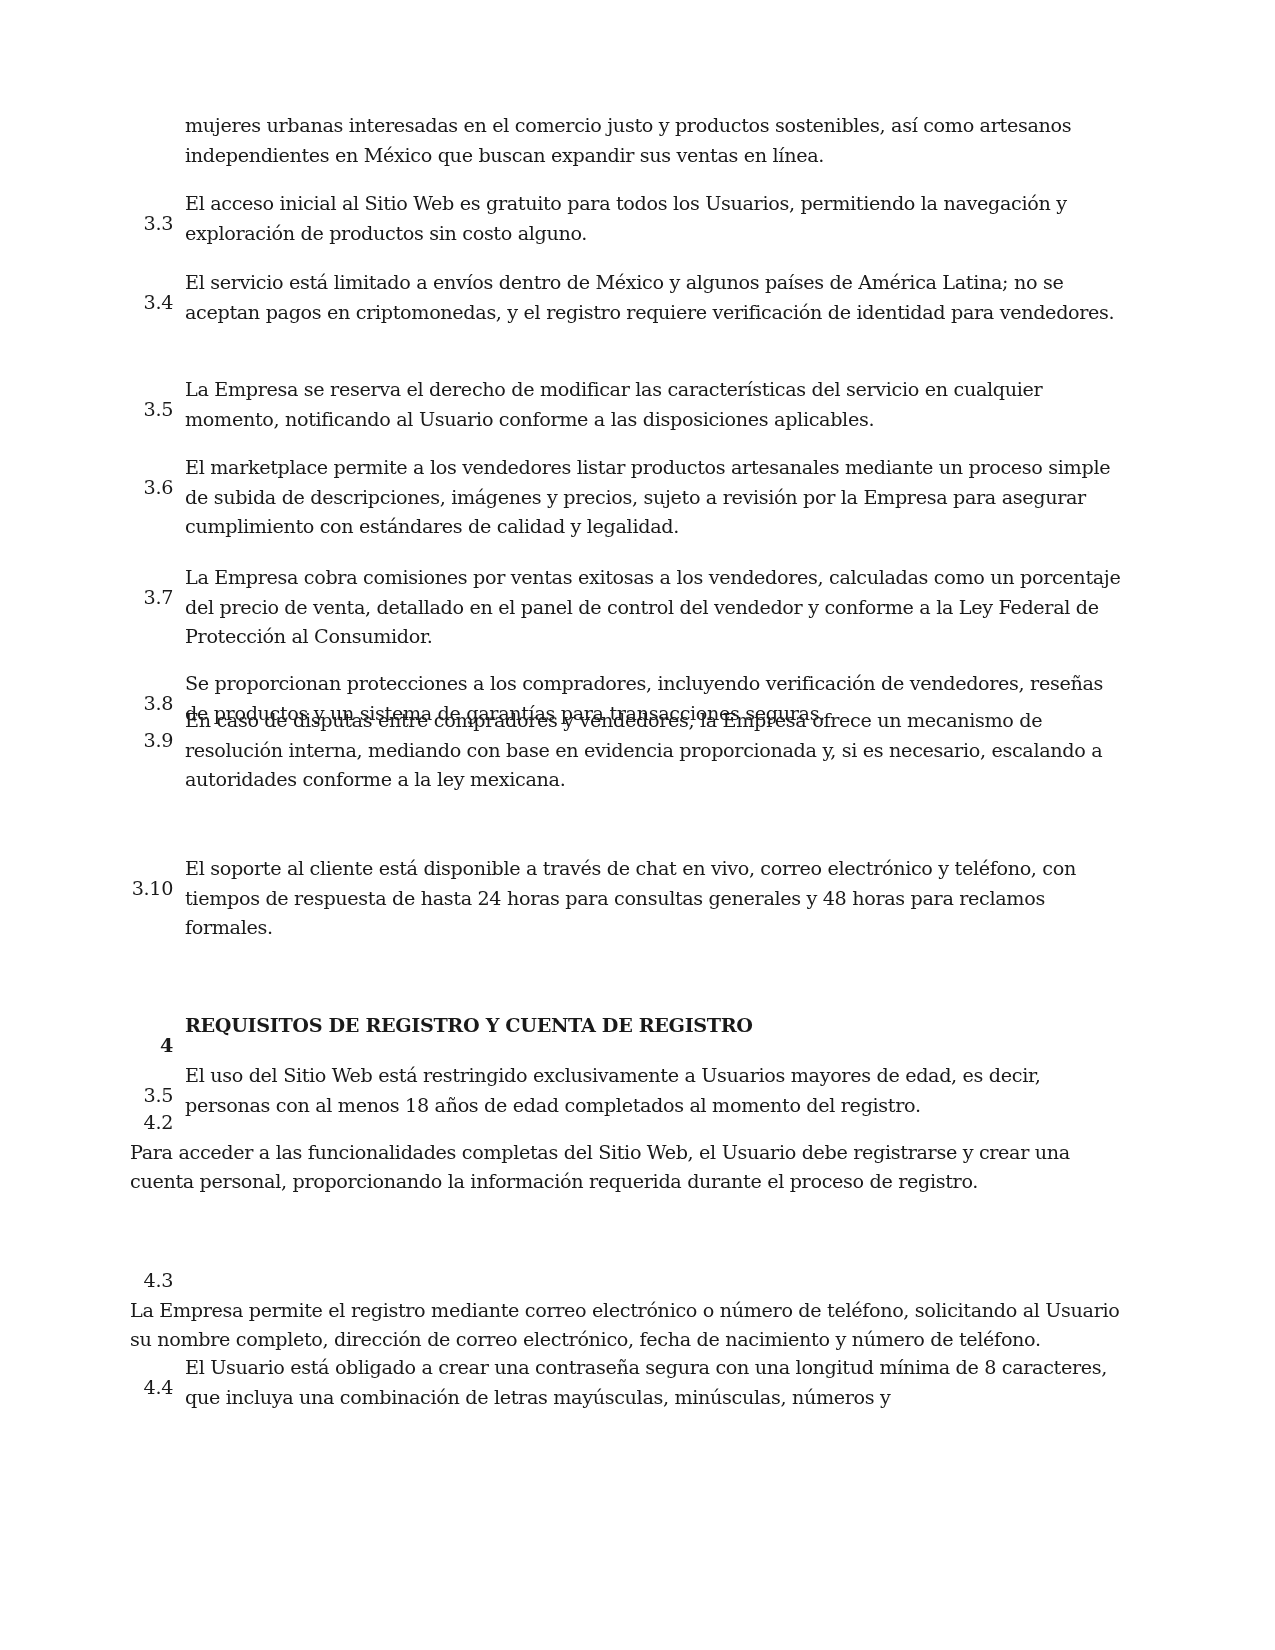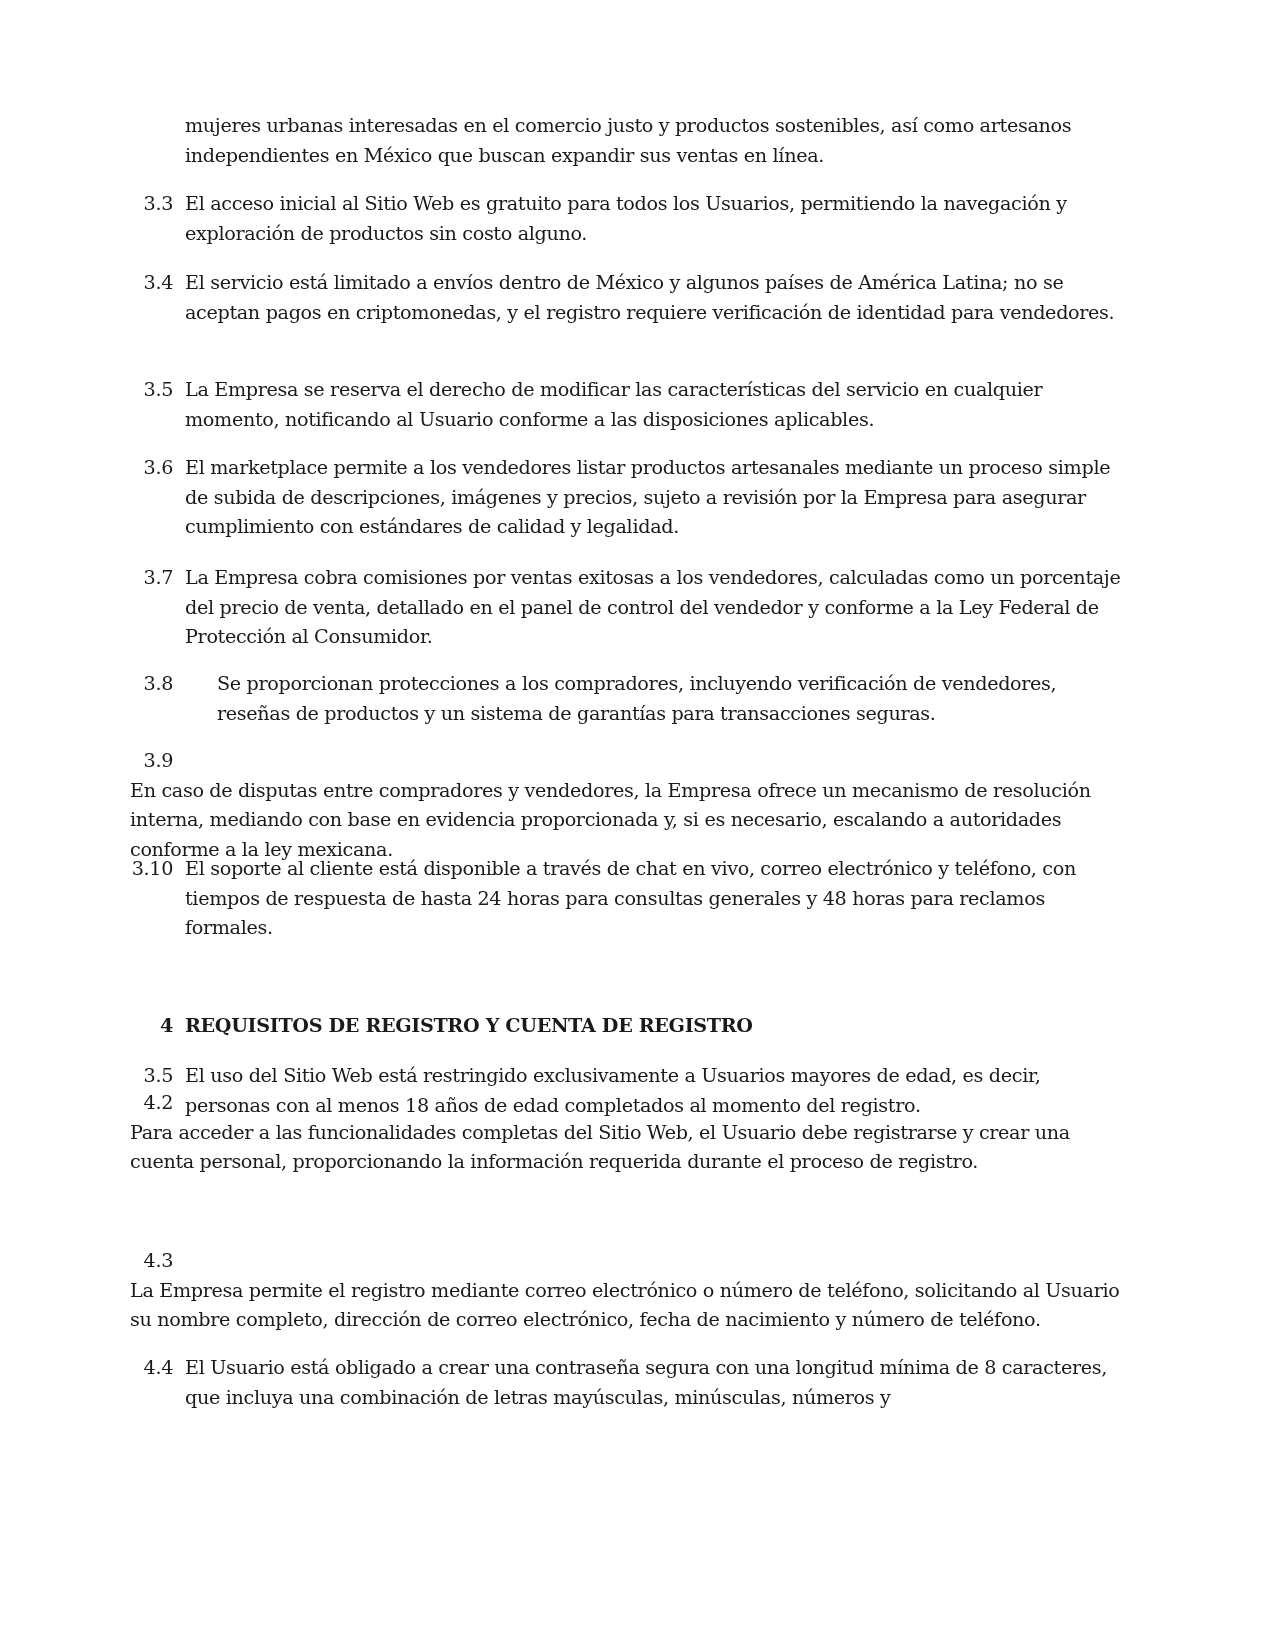--- a/index.html
+++ b/index.html
@@ -1,21 +1,21 @@
 <!DOCTYPE html>
 <html><head>
 <meta charset="utf-8">
 <style>
   html, body { margin:0; padding:0; background:#ffffff; }
   body { width:1275px; height:1650px; position:relative; overflow:hidden;
          font-family:"DejaVu Serif", serif; color:#1a1a1a; }
   .page { position:absolute; left:0; top:0; width:1132px; height:1650px; }
   .item { position:absolute; left:130px; width:1000px; display:flex;
           font-size:19.2px; line-height:29.6px; letter-spacing:-0.35px; }
-  .num { width:55px; text-align:right; flex:none; padding-right:12px; box-sizing:border-box; }
+  .num { width:55px; text-align:right; flex:none; padding-right:12px; box-sizing:border-box;margin-top:20px; }
   .num.cont { visibility:hidden; }
   .txt { flex:1; padding-left:0; }
   .txt b { font-weight:normal; }
   .heading { font-weight:bold; }
   .heading .num { padding-right:12px; }
 </style>
 </head>
 <body>
 
 <div class="page">
@@ -39,25 +39,25 @@
         <span class="txt">La <b>Empresa</b> se reserva el derecho de modificar las características del servicio en cualquier momento, notificando al <b>Usuario</b> conforme a las disposiciones aplicables.</span>
       </div>
       <div class="item" style="top: 453px;">
         <span class="num">3.6</span>
         <span class="txt">El marketplace permite a los vendedores listar productos artesanales mediante un proceso simple de subida de descripciones, imágenes y precios, sujeto a revisión por la <b>Empresa</b> para asegurar cumplimiento con estándares de calidad y legalidad.</span>
       </div>
       <div class="item" style="top: 563px;">
         <span class="num">3.7</span>
         <span class="txt">La <b>Empresa</b> cobra comisiones por ventas exitosas a los vendedores, calculadas como un porcentaje del precio de venta, detallado en el panel de control del vendedor y conforme a la <b>Ley Federal de Protección al Consumidor</b>.</span>
       </div>
-      <div class="item" style="top: 669px; gap: 32px;">
+      <div class="item" style="top: 669px;">
         <span class="num">3.8</span>
         <span class="txt">Se proporcionan protecciones a los compradores, incluyendo verificación de vendedores, reseñas de productos y un sistema de garantías para transacciones seguras.</span>
       </div>
-      <div class="item" style="top: 746px; flex-direction: column;">
+      <div class="item" style="top: 706px;">
         <span class="num">3.9</span>
         <span class="txt">En caso de disputas entre compradores y vendedores, la <b>Empresa</b> ofrece un mecanismo de resolución interna, mediando con base en evidencia proporcionada y, si es necesario, escalando a autoridades conforme a la ley mexicana.</span>
       </div>
       <div class="item" style="top: 854px;">
         <span class="num">3.10</span>
         <span class="txt">El soporte al cliente está disponible a través de chat en vivo, correo electrónico y teléfono, con tiempos de respuesta de hasta 24 horas para consultas generales y 48 horas para reclamos formales.</span>
       </div>
     </div>
 
   <div class="item heading" style="top:1011px">

